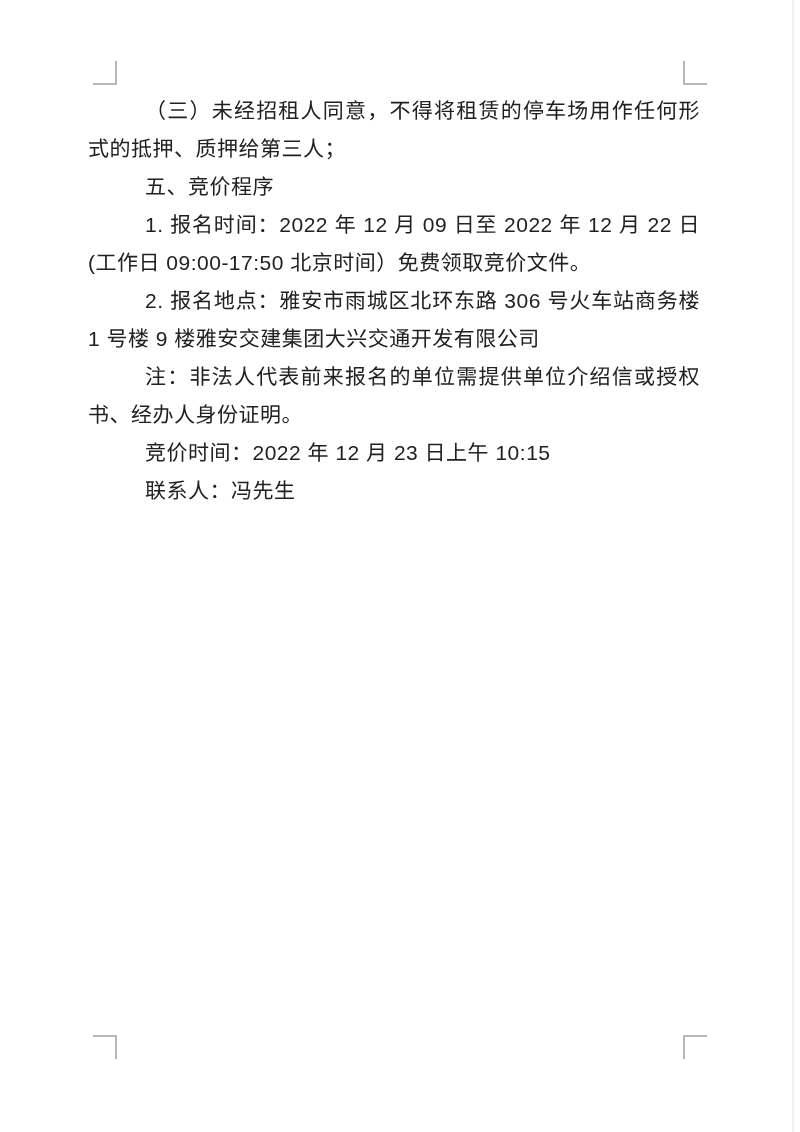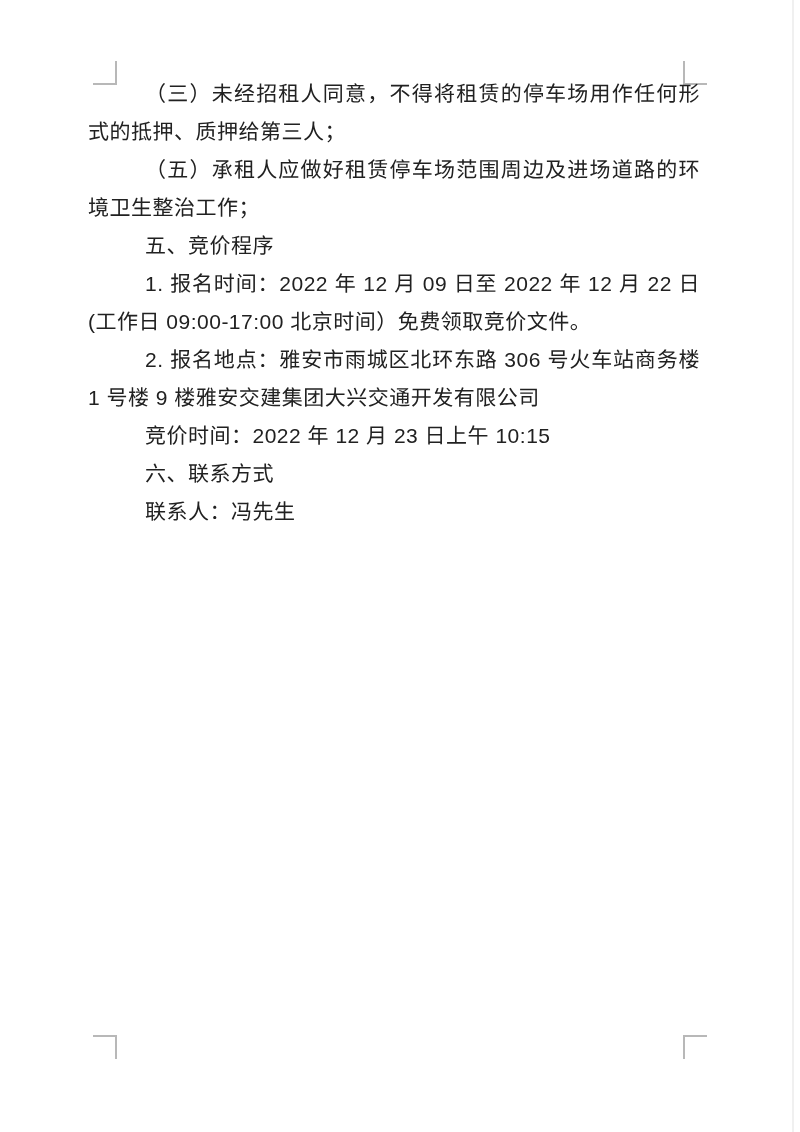--- a/index.html
+++ b/index.html
@@ -23,21 +23,21 @@
     position: absolute;
     top: 0;
     left: 792px;
     width: 2px;
     height: 1132px;
     background: #f0f0f0;
   }
   .doc-body {
     position: absolute;
     left: 88px;
-    top: 75px;
+    top: 92px;
     width: 612px;
     font-size: 21px;
     line-height: 38px;
     color: #212121;
     text-align: justify;
     text-justify: inter-ideograph;
     letter-spacing: 0.5px;
   }
   .para {
     margin: 0;
@@ -64,21 +64,20 @@
 <body>
 
 <div class="page">
   <span class="crop tl"></span>
   <span class="crop tr"></span>
   <span class="crop bl"></span>
   <span class="crop br"></span>
   <div class="page-edge-right"></div>
   <div class="doc-body">
       <p class="para"><span>（三）未经招租人同意，不得将租赁的停车场用作任何形式的抵押、质押给第三人；</span></p>
-      <p class="para"><span>（五）承租人应做好租赁停车场范围周边及进场道路的环境卫生整治工作；</span></p>
       <p class="para heading"><span class="run-bold">五、竞价程序</span></p>
-      <p class="para"><span>1. 报名时间：2022 年 12 月 09 日至 2022 年 12 月 22 日(工作日 09:00-17:00 北京时间）免费领取竞价文件。</span></p>
+      <p class="para"><span>1. 报名时间：2022 年 12 月 09 日至 2022 年 12 月 22 日(工作日 09:00-17:50 北京时间）免费领取竞价文件。</span></p>
       <p class="para"><span>2. 报名地点：雅安市雨城区北环东路 306 号火车站商务楼 1 号楼 9 楼雅安交建集团大兴交通开发有限公司</span></p>
+      <p class="para"><span class="run-bold">注：非法人代表前来报名的单位需提供单位介绍信或授权书、经办人身份证明。</span></p>
       <p class="para"><span>竞价时间：2022 年 12 月 23 日上午 10:15</span></p>
-      <p class="para heading"><span class="run-bold">六、联系方式</span></p>
       <p class="para"><span>联系人：冯先生</span></p>
     </div>
 </div>
 
 </body></html>

